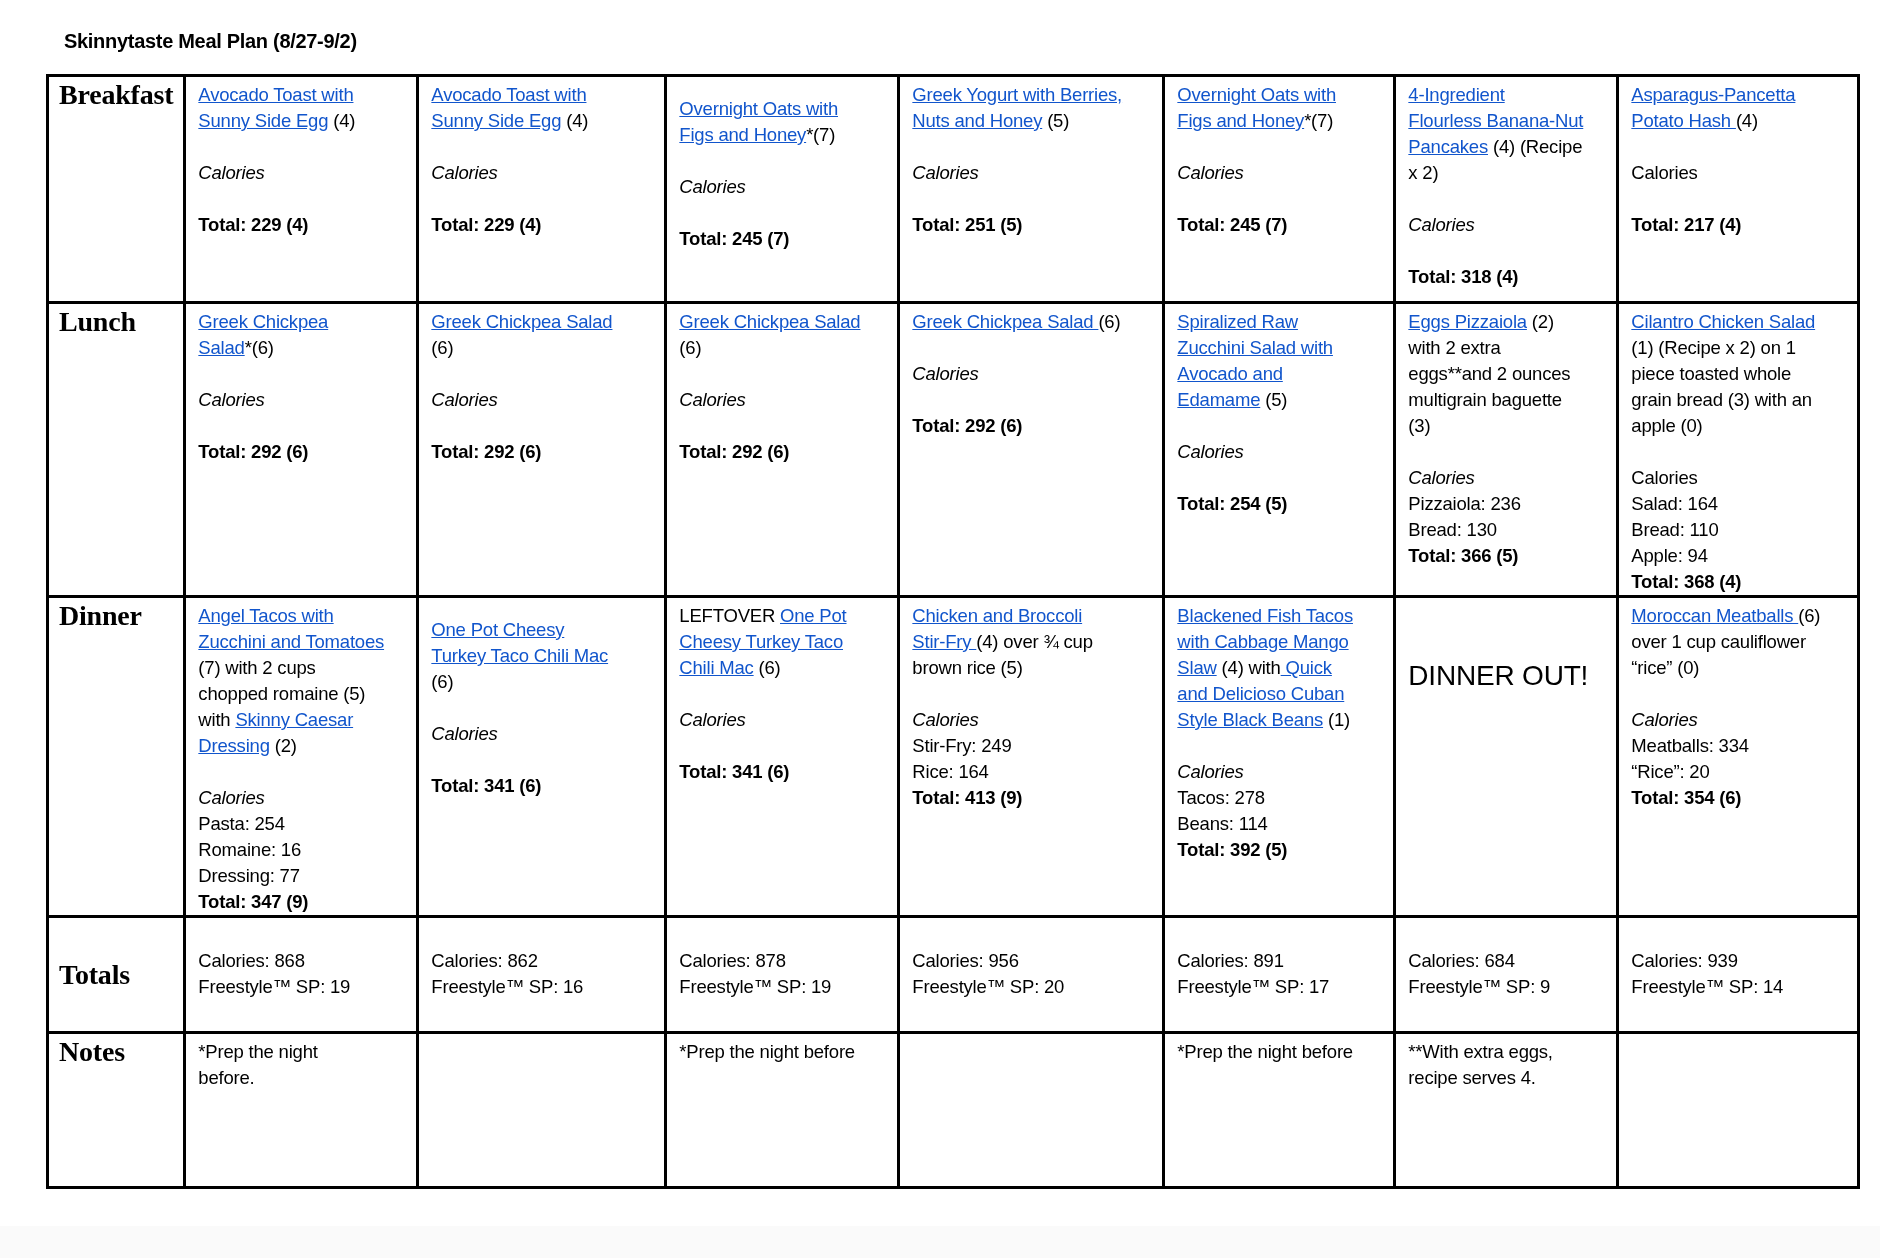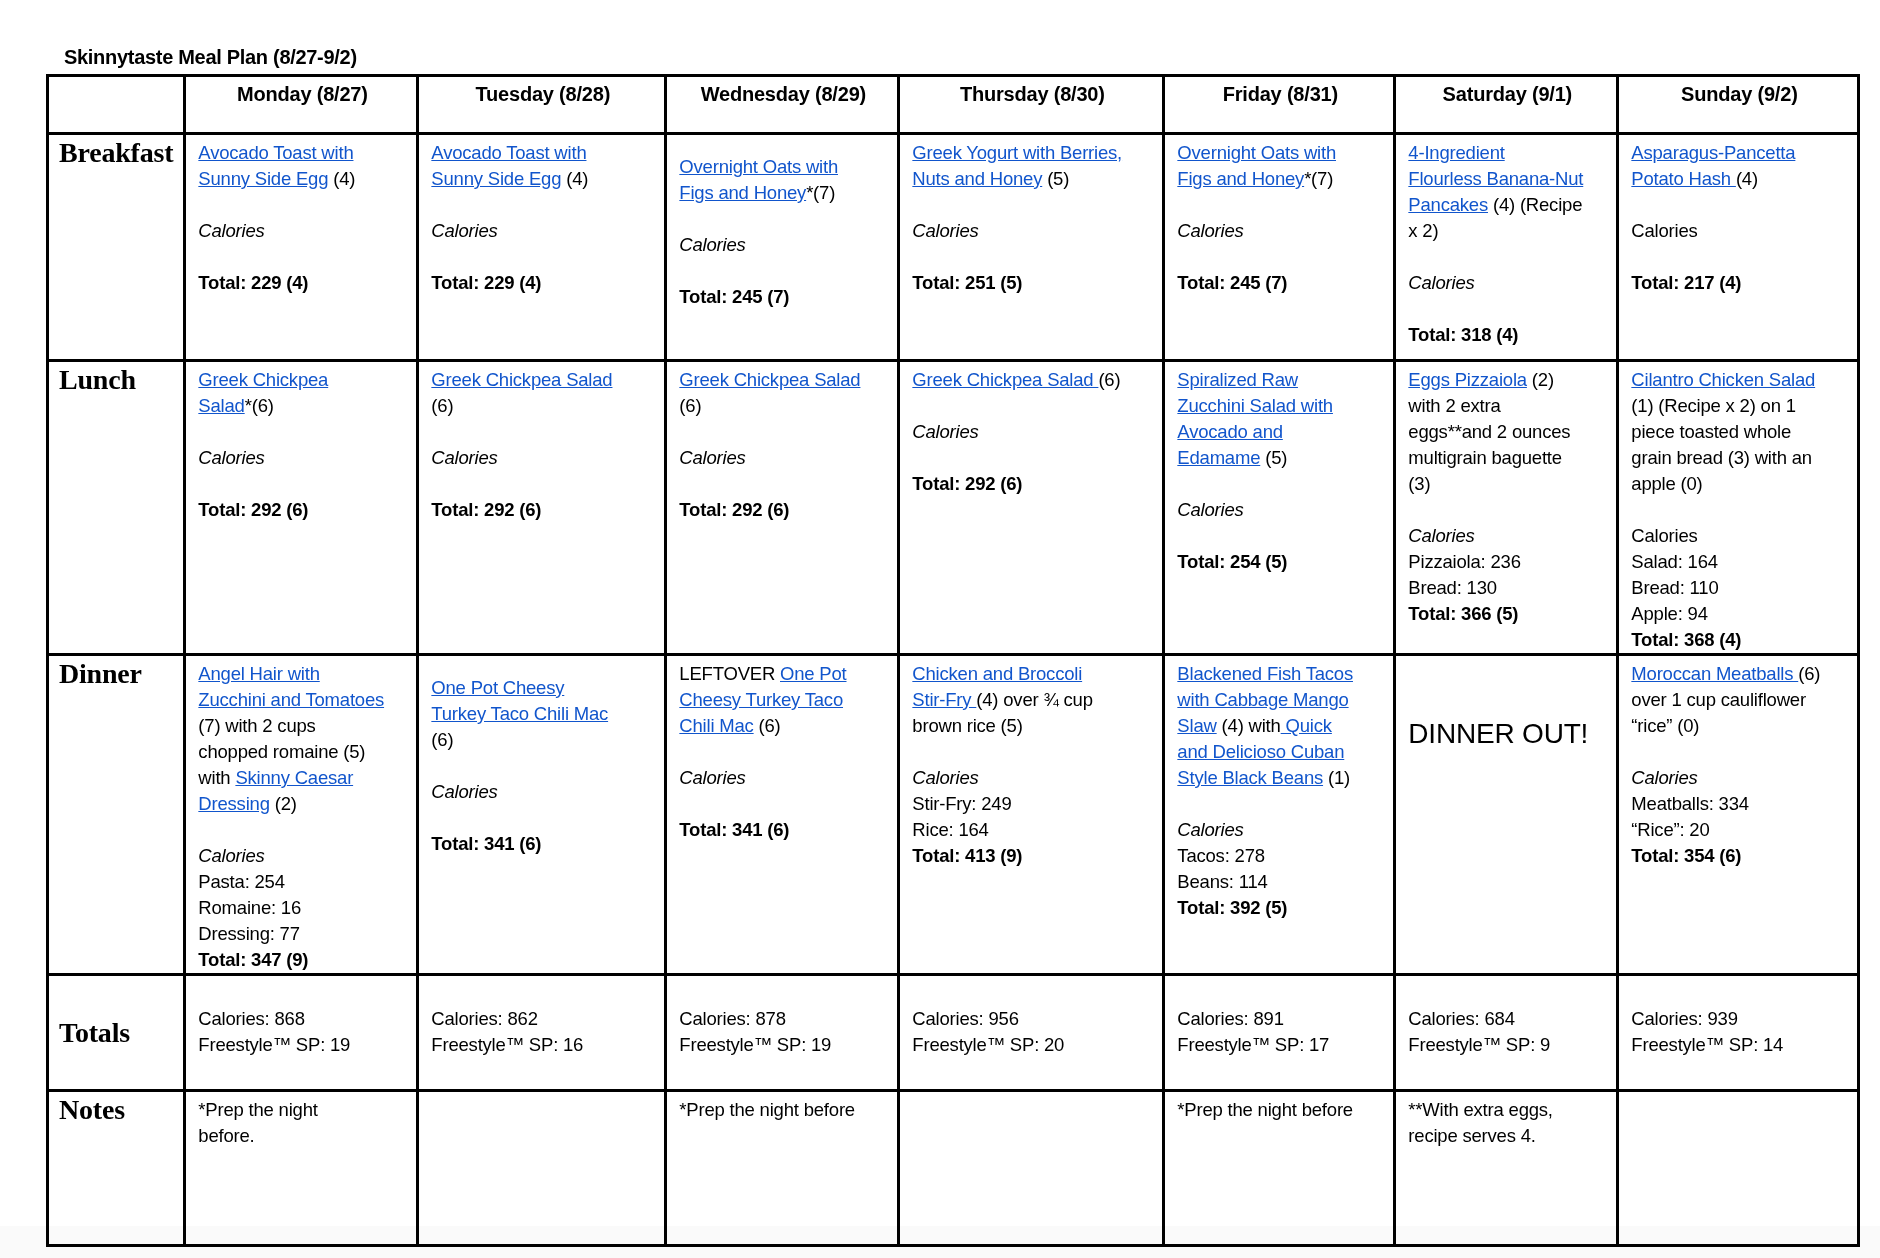--- a/index.html
+++ b/index.html
@@ -8,21 +8,21 @@
     background:#ffffff;
     font-family:"Liberation Sans", "DejaVu Sans", sans-serif;
     color:#000;
   }
   .footer-band {
     position:absolute; left:0; top:1226px; width:1880px; height:32px;
     background:#fafafa;
   }
   .doc-title {
     position:absolute; left:64px; top:30px;
-    font-size:20px; font-weight:bold; letter-spacing:-0.3px;margin-top:16px;
+    font-size:20px; font-weight:bold; letter-spacing:-0.3px;
   }
   table.plan {
     position:absolute; left:46px; top:74px;
     border-collapse:collapse; table-layout:fixed;
   }
   table.plan td, table.plan th {
     border:3px solid #000;
     vertical-align:top;
     padding:5px 10px 0 12px;
     font-size:18.5px; line-height:26px;
@@ -53,30 +53,20 @@
     <col style="width:130px">
     <col style="width:233px">
     <col style="width:248px">
     <col style="width:233px">
     <col style="width:265px">
     <col style="width:231px">
     <col style="width:223px">
     <col style="width:241px">
   </colgroup>
   <tbody>
-    <tr style="height:58px">
-      <th></th>
-      <th>Monday (8/27)</th>
-      <th>Tuesday (8/28)</th>
-      <th>Wednesday (8/29)</th>
-      <th>Thursday (8/30)</th>
-      <th>Friday (8/31)</th>
-      <th>Saturday (9/1)</th>
-      <th>Sunday (9/2)</th>
-    </tr>
     <tr style="height:227px">
       <td class="row-label">Breakfast</td>
       <td class="meal-cell">
           <span class="cell-line"><a class="recipe-link">Avocado Toast with</a></span>
           <span class="cell-line"><a class="recipe-link">Sunny Side Egg</a><span> (4)</span></span>
           <span class="cell-line"></span>
           <span class="cell-line"><span class="i">Calories</span></span>
           <span class="cell-line"></span>
           <span class="cell-line"><span class="b">Total: 229 (4)</span></span>
         </td>
@@ -196,21 +186,21 @@
           <span class="cell-line"><span>Calories</span></span>
           <span class="cell-line"><span>Salad: 164</span></span>
           <span class="cell-line"><span>Bread: 110</span></span>
           <span class="cell-line"><span>Apple: 94</span></span>
           <span class="cell-line"><span class="b">Total: 368 (4)</span></span>
         </td>
     </tr>
     <tr style="height:315px">
       <td class="row-label">Dinner</td>
       <td class="meal-cell">
-          <span class="cell-line"><a class="recipe-link">Angel Hair with</a></span>
+          <span class="cell-line"><a class="recipe-link">Angel Tacos with</a></span>
           <span class="cell-line"><a class="recipe-link">Zucchini and Tomatoes</a></span>
           <span class="cell-line"><span>(7) with 2 cups</span></span>
           <span class="cell-line"><span>chopped romaine (5)</span></span>
           <span class="cell-line"><span>with </span><a class="recipe-link">Skinny Caesar</a></span>
           <span class="cell-line"><a class="recipe-link">Dressing</a><span> (2)</span></span>
           <span class="cell-line"></span>
           <span class="cell-line"><span class="i">Calories</span></span>
           <span class="cell-line"><span>Pasta: 254</span></span>
           <span class="cell-line"><span>Romaine: 16</span></span>
           <span class="cell-line"><span>Dressing: 77</span></span>

